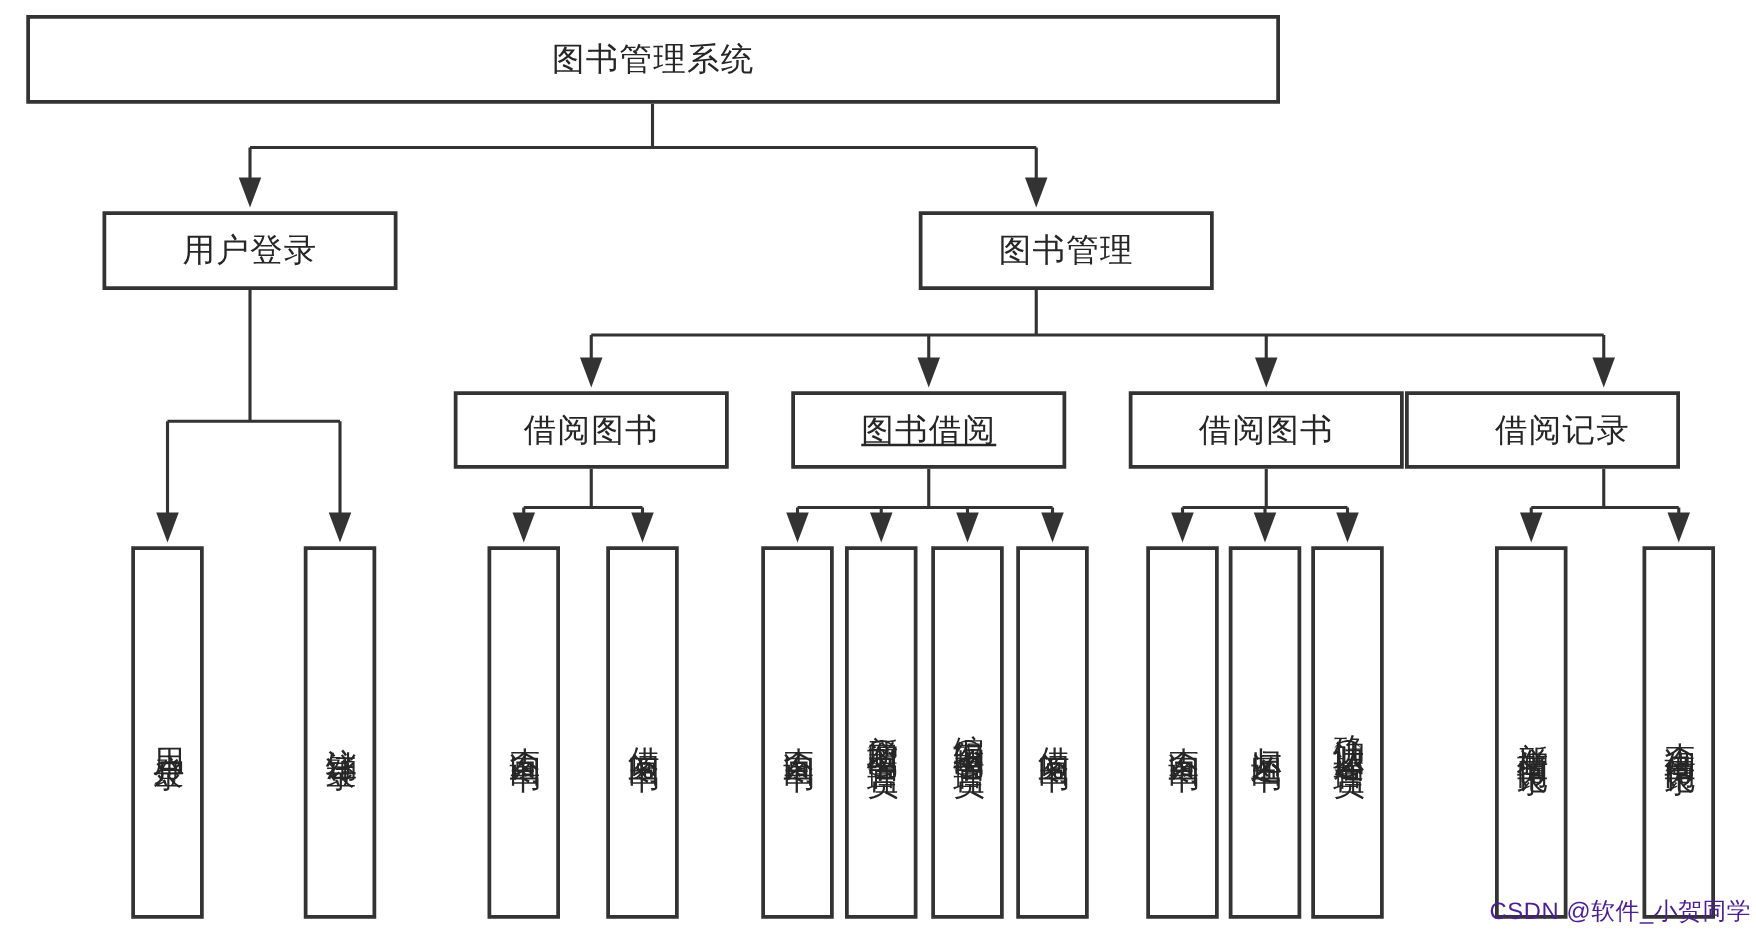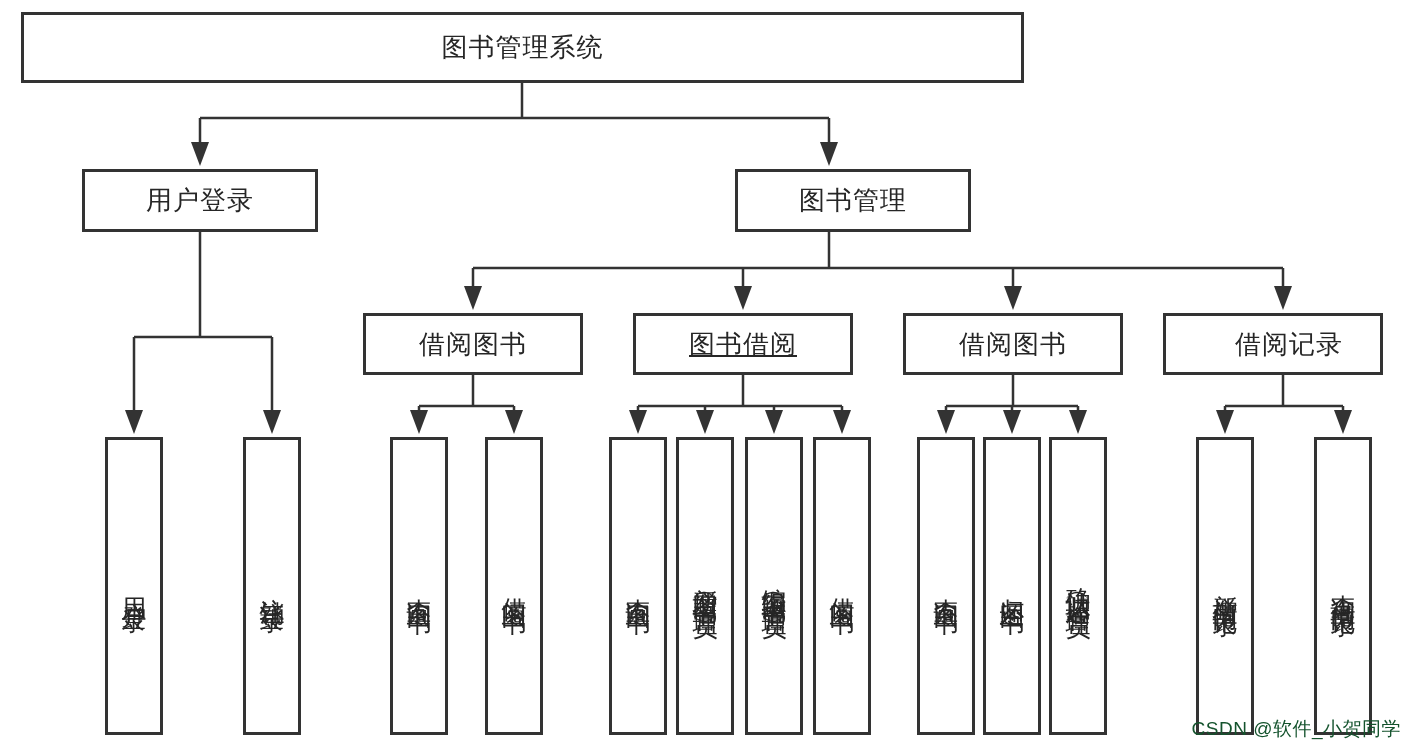--- a/index.html
+++ b/index.html
@@ -32,41 +32,41 @@
     line-height: 1;
   }
   .root-box   { left: 21px;  top: 12px;  width: 1003px; height: 71px; }
   .lvl2 { top: 169px; height: 63px; width: 236px; }
   .n-user-login { left: 82px; }
   .n-book-mgmt  { left: 711px; margin-left: 24px; }
   .lvl3 { top: 313px; height: 62px; width: 220px; }
   .n-new-book   { left: 363px; }
   .n-book-borrow{ left: 633px; text-decoration: underline; }
   .n-cur-borrow { left: 903px; }
-  .n-borrow-rec { left: 1163px; padding-left: 32px; }
+  .n-borrow-rec { left: 1124px; padding-left: 32px; }
   .leaf { top: 437px; height: 298px; width: 58px; }
   .l1  { left: 105px; }
   .l2  { left: 243px; }
   .l3  { left: 390px; }
   .l4  { left: 485px; }
   .l5  { left: 609px; }
   .l6  { left: 676px; }
   .l7  { left: 745px; }
   .l8  { left: 813px; }
   .l9  { left: 917px; }
   .l10 { left: 983px; }
   .l11 { left: 1049px; }
   .l12 { left: 1196px; }
   .l13 { left: 1314px; }
   .watermark {
     position: absolute;
     right: 4px;
     bottom: 5px;
     font-size: 19px;
-    color: #14532d;
+    color: #4c1d95;
     letter-spacing: 0.5px;
   }
 </style>
 </head>
 <body>
 
 <div class="canvas">
 
   <svg class="connectors" width="1405" height="747" viewBox="0 0 1405 747" xmlns="http://www.w3.org/2000/svg">
     <g stroke="#333333" stroke-width="2.5" fill="none">

